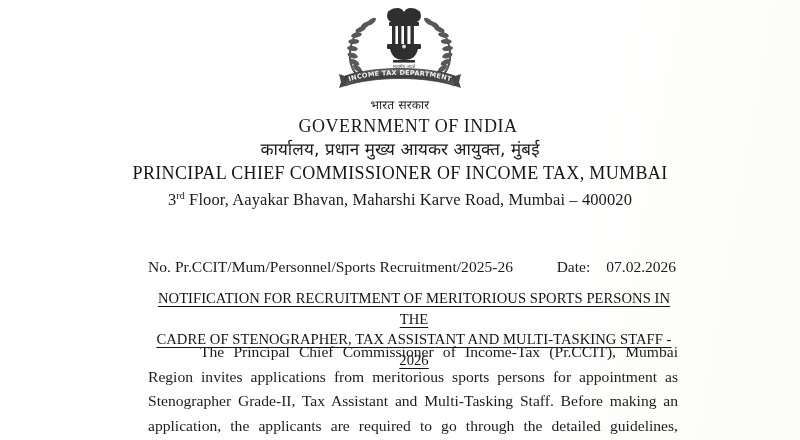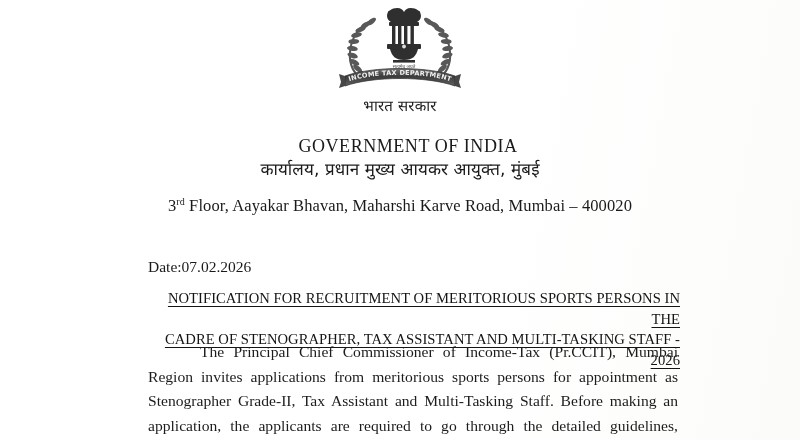--- a/index.html
+++ b/index.html
@@ -54,24 +54,24 @@
   .header {
     position: absolute;
     top: 99px;
     left: 0;
     right: 0;
     text-align: center;
     line-height: 1.0;
   }
   .hdr-hi {
     font-family: "DejaVu Sans", sans-serif;
-    font-size: 15px;
+    font-size: 12px;
     letter-spacing: 0.2px;
     color: #1d1d1d;
-    margin-bottom: 23px;
+    margin-bottom: 6px;
   }
   .hdr-hi2 {
     font-family: "DejaVu Sans", sans-serif;
     font-size: 17px;
     letter-spacing: 0.1px;
     color: #1a1a1a;
     margin-top: 6px;
     margin-bottom: 6px;
   }
   .hdr-en {
@@ -88,21 +88,21 @@
   }
   .hdr-pccit {
     font-size: 18px;
     letter-spacing: 0.35px;
     margin-top: 6px;
     color: #141414;
   }
   .hdr-addr {
     font-size: 16.5px;
     letter-spacing: 0.1px;
-    margin-top: 20px;
+    margin-top: 10px;
     color: #1a1a1a;
   }
   .hdr-addr sup {
     font-size: 10px;
     vertical-align: super;
     line-height: 0;
   }
 
   
   .refrow {
@@ -113,31 +113,32 @@
     display: flex;
     align-items: baseline;
     justify-content: space-between;
     font-size: 15.5px;
     color: #1a1a1a;
   }
   .refno { letter-spacing: 0.05px; white-space: nowrap; }
   .dategrp {
     display: flex;
     align-items: baseline;
+    gap: 16px;
     white-space: nowrap;
     padding-right: 2px;
   }
 
   
   .title {
     position: absolute;
     top: 288px;
     left: 148px;
     width: 532px;
-    text-align: right;
+    text-align: center;
     font-size: 14.6px;
     letter-spacing: 0.05px;
     line-height: 1.42;
     color: #141414;
   }
   .title .tline {
     display: block;
     text-decoration: underline;
     text-underline-offset: 2.5px;
     text-decoration-thickness: 1px;
@@ -241,24 +242,26 @@
           <textPath href="#ribbonpath" startOffset="50%" text-anchor="middle">INCOME TAX DEPARTMENT</textPath>
         </text>
       </g>
     </svg>
   </div>
 
   <div class="header">
     <div class="hdr-hi">भारत सरकार</div>
     <div class="hdr-en">GOVERNMENT OF INDIA</div>
     <div class="hdr-hi2">कार्यालय, प्रधान मुख्य आयकर आयुक्त, मुंबई</div>
+    <div class="hdr-pccit">PRINCIPAL CHIEF COMMISSIONER OF INCOME TAX, MUMBAI</div>
     <div class="hdr-addr"><span>3</span><sup>rd</sup><span> Floor, Aayakar Bhavan, Maharshi Karve Road, Mumbai – 400020</span></div>
   </div>
 
   <div class="refrow">
+    <div class="refno">No. Pr.CCIT/Mum/Personnel/Sports Recruitment/2025-26</div>
     <div class="dategrp">
       <span>Date:</span>
       <span>07.02.2026</span>
     </div>
   </div>
 
   <div class="title">
     <span class="tline">NOTIFICATION FOR RECRUITMENT OF MERITORIOUS SPORTS PERSONS IN THE</span>
     <span class="tline">CADRE OF STENOGRAPHER, TAX ASSISTANT AND MULTI-TASKING STAFF - 2026</span>
   </div>

